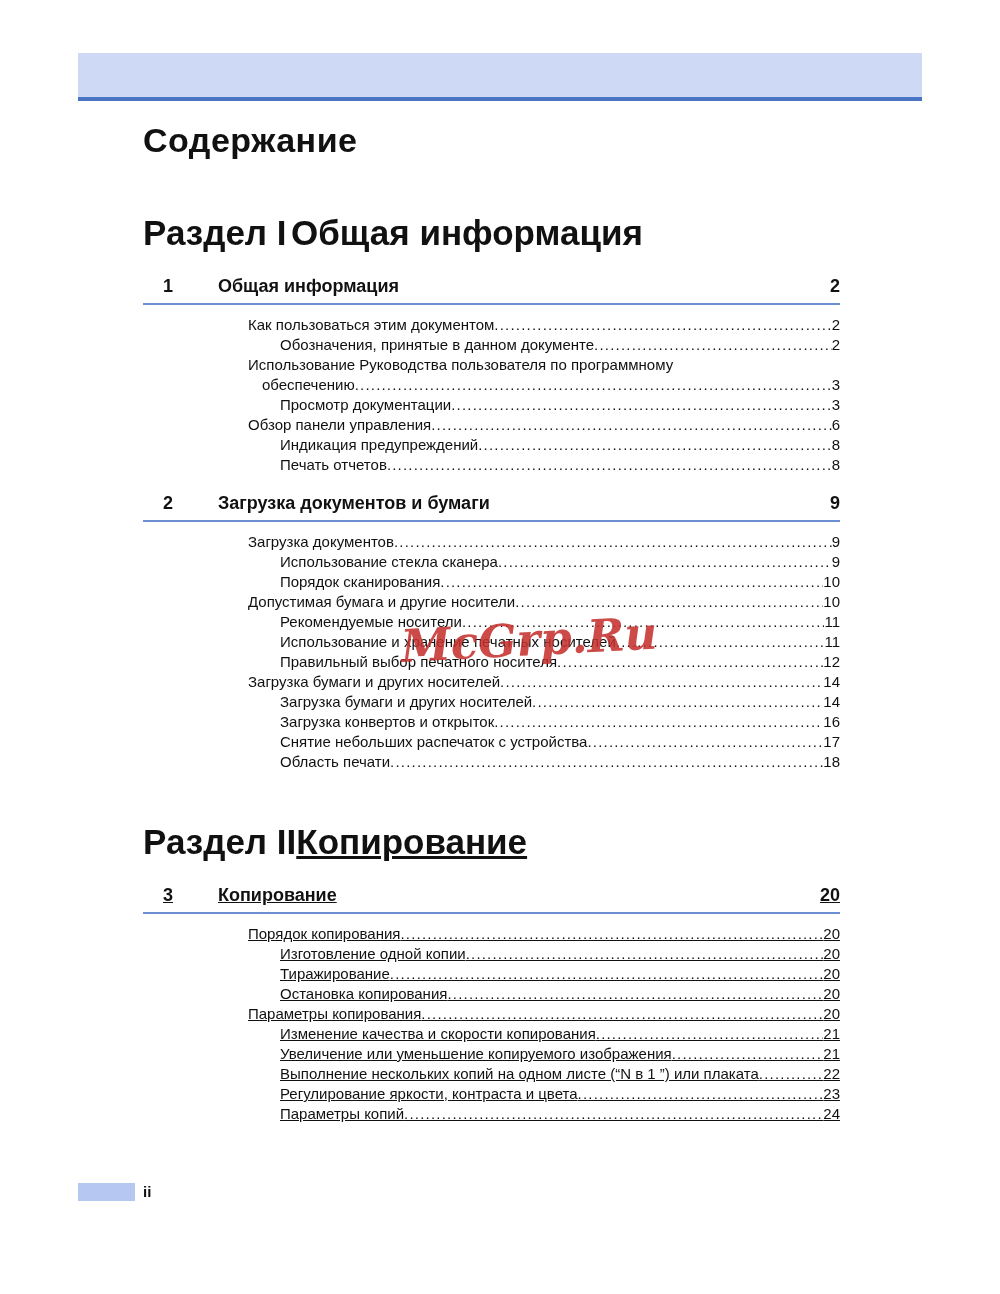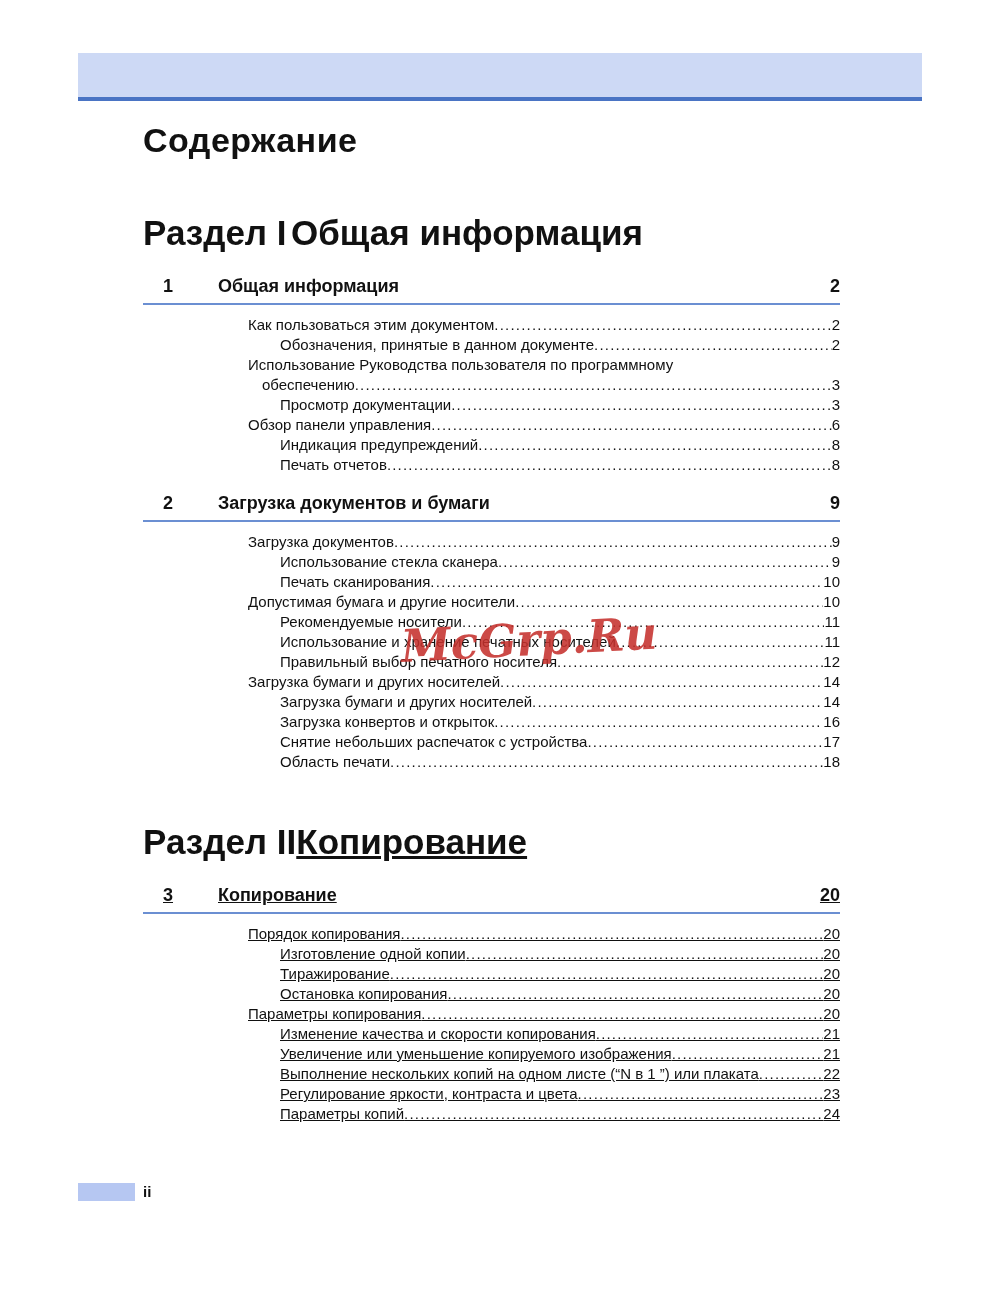--- a/index.html
+++ b/index.html
@@ -136,21 +136,21 @@
     <span class="pg">9</span>
   </div>
 
   <div class="toc-row ind-l2">
     <span class="txt">Использование стекла сканера </span>
     <span class="dots">............................................................................................................................................................................................................................................................................................................</span>
     <span class="pg">9</span>
   </div>
 
   <div class="toc-row ind-l2">
-    <span class="txt">Печать сканирования </span>
+    <span class="txt">Порядок сканирования </span>
     <span class="dots">............................................................................................................................................................................................................................................................................................................</span>
     <span class="pg">10</span>
   </div>
 
   <div class="toc-row ind-l1">
     <span class="txt">Допустимая бумага и другие носители </span>
     <span class="dots">............................................................................................................................................................................................................................................................................................................</span>
     <span class="pg">10</span>
   </div>
 

